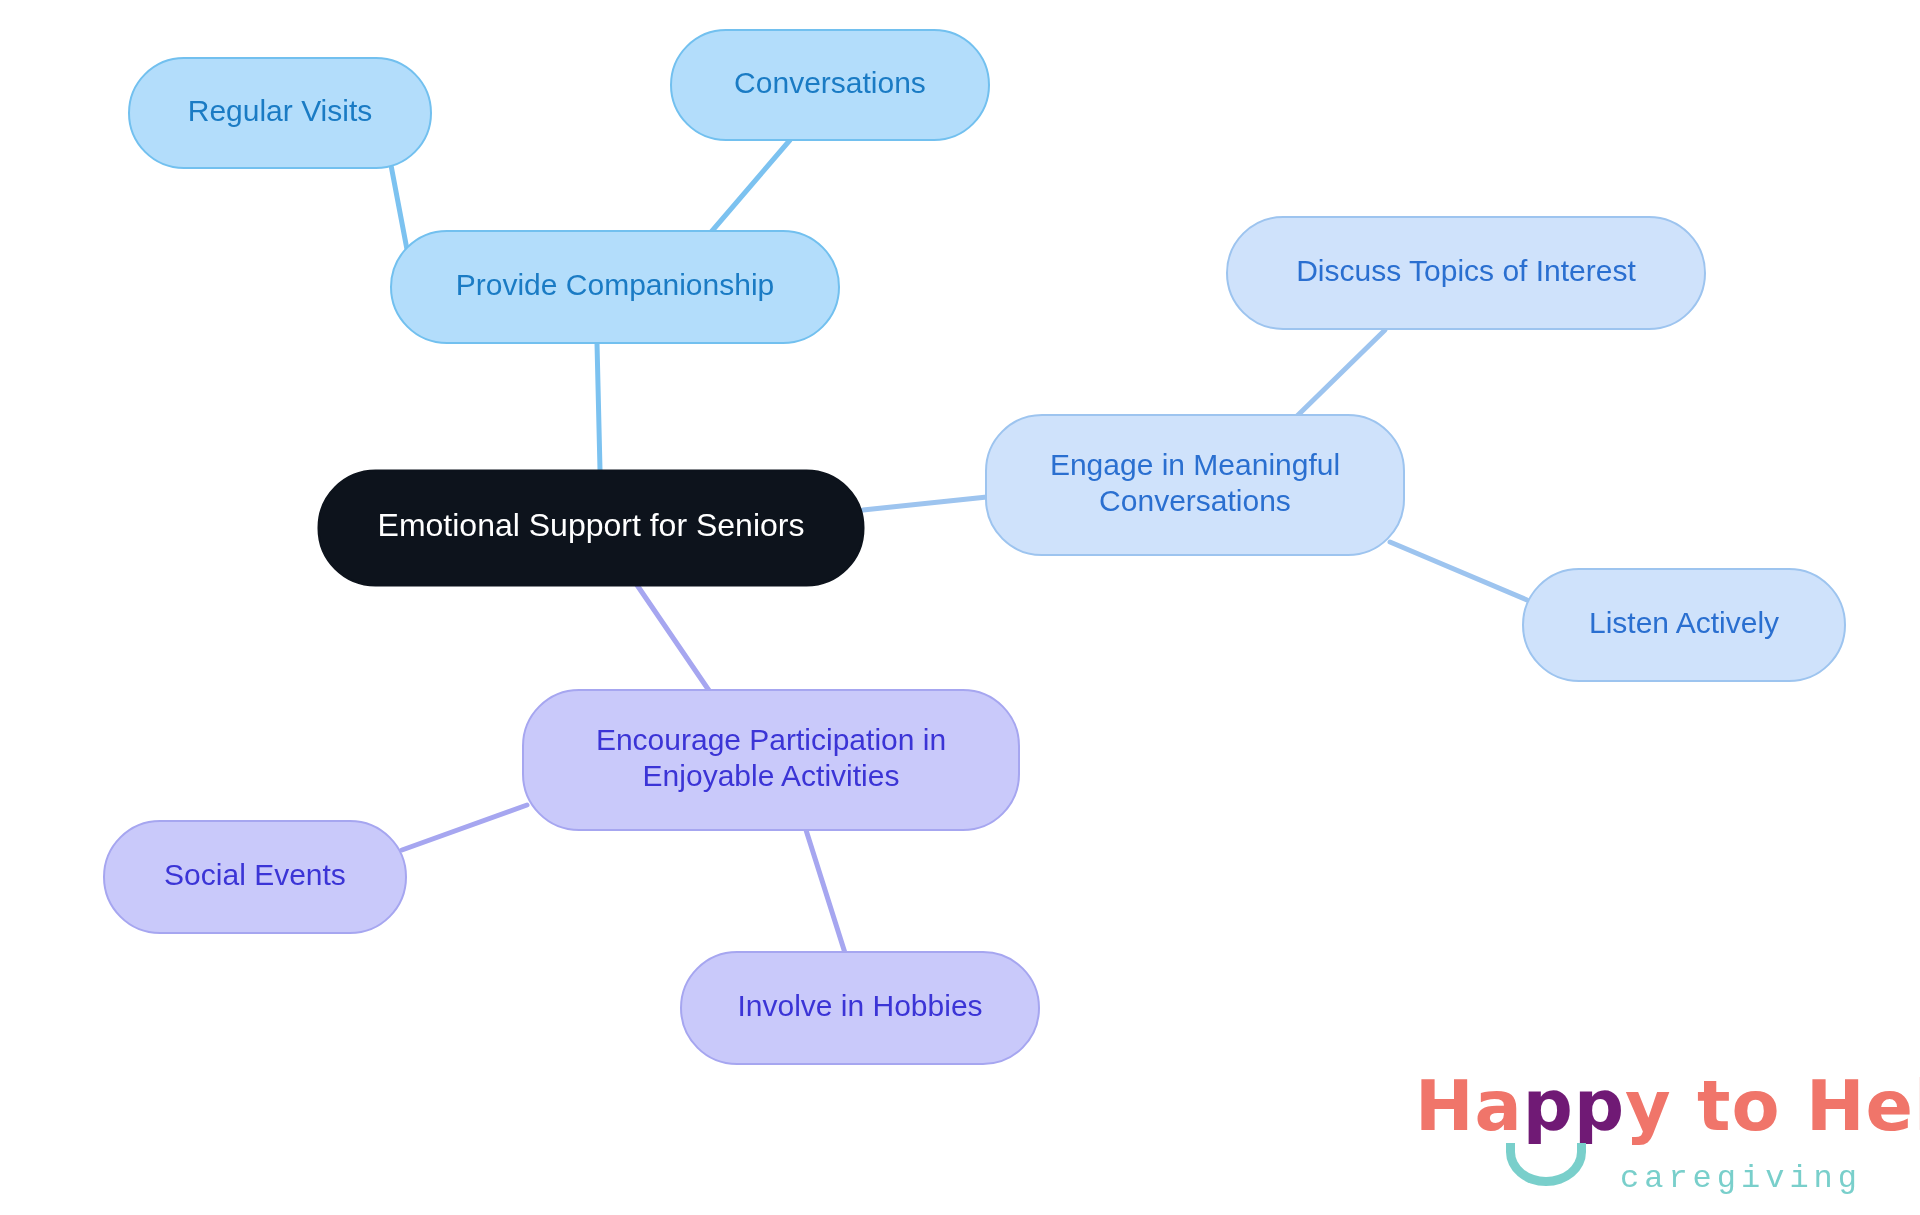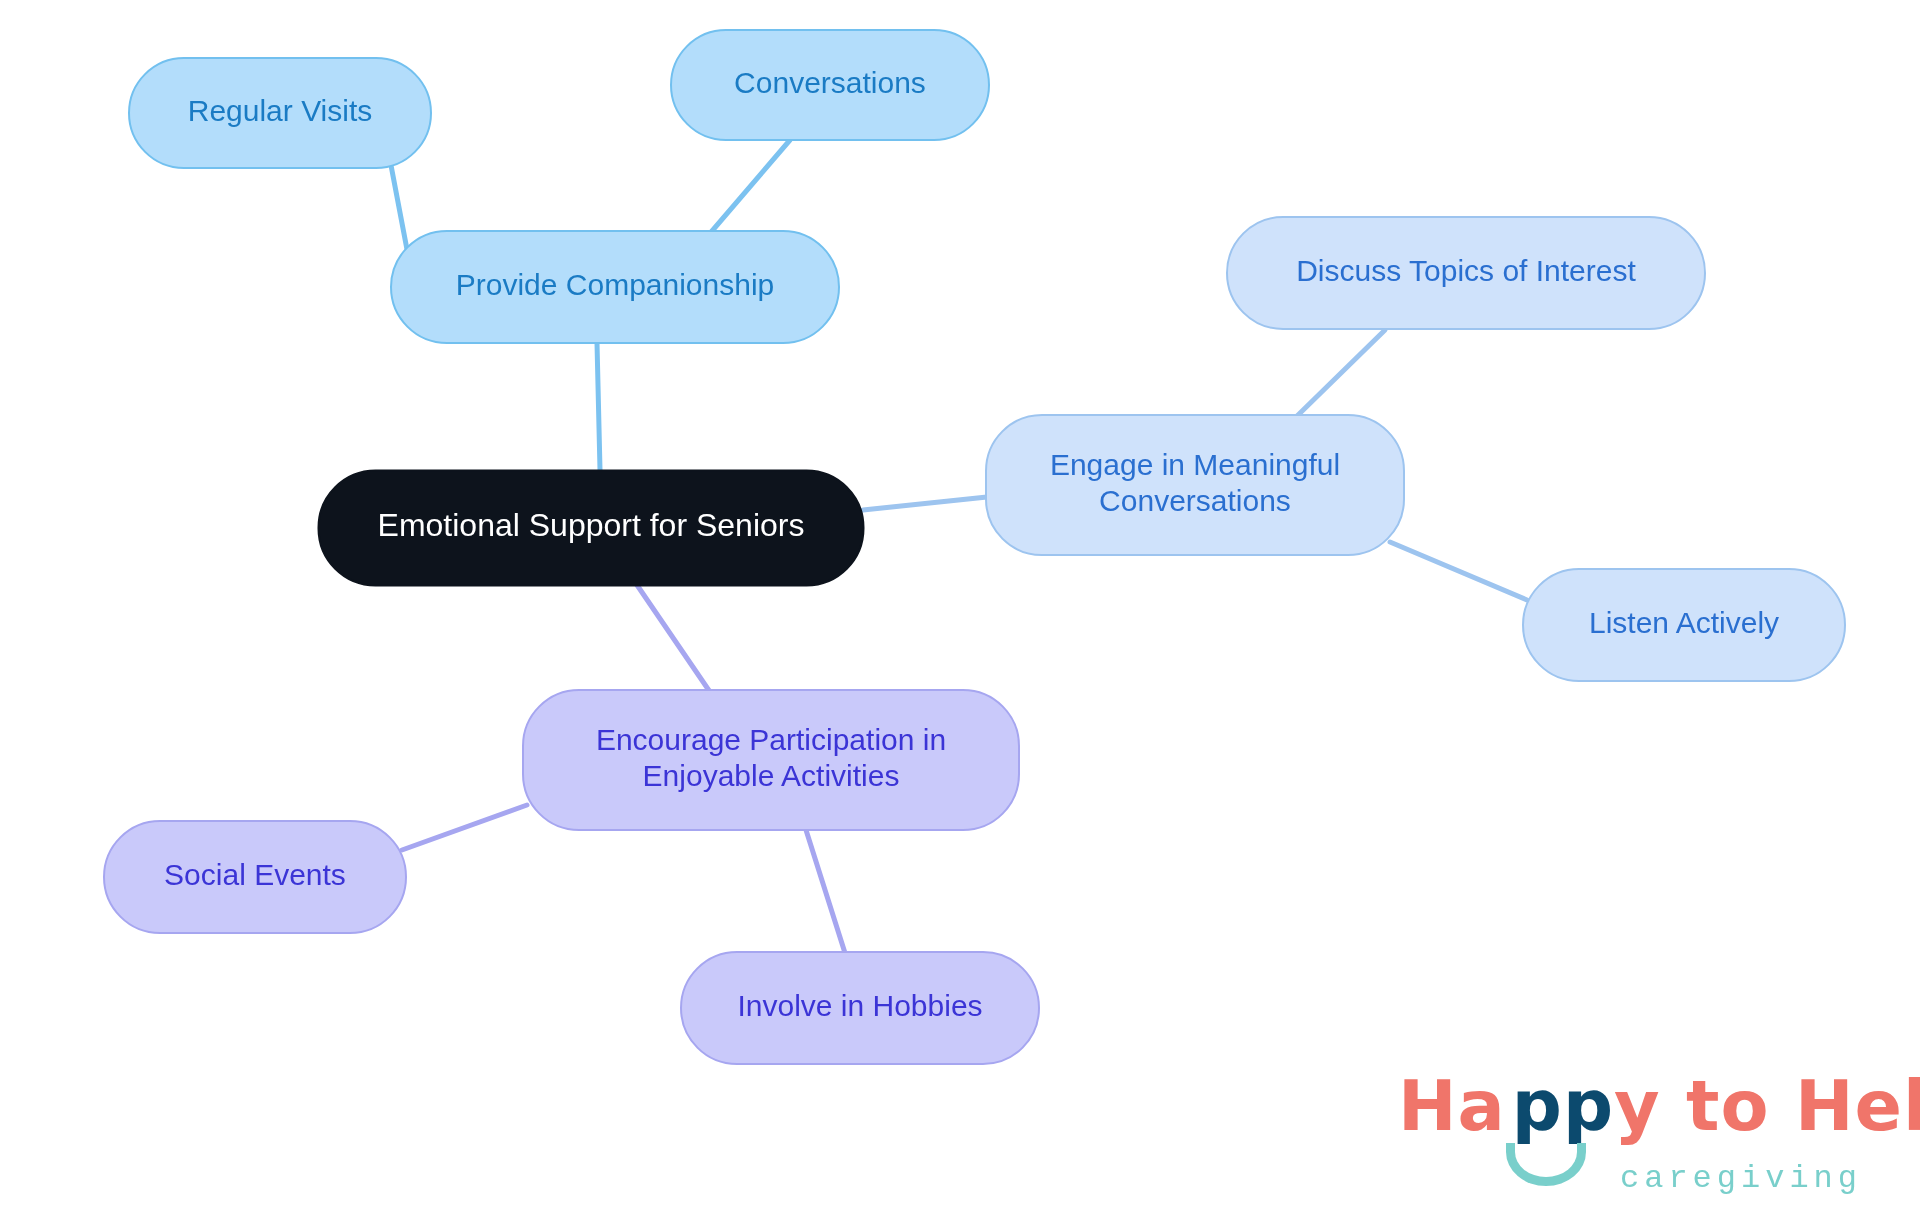--- a/index.html
+++ b/index.html
@@ -131,17 +131,17 @@
       </g>
       <g>
         <rect x="681" y="952" width="358" height="112" rx="56" ry="56" fill="#c9c9fa" stroke="#a6a6f0" class="node-shape"></rect>
         <text x="860" y="1008" fill="#3b34d6" font-size="30" class="node-label">Involve in Hobbies</text>
       </g>
     </g>
 </svg>
 
 <div class="logo-wrap">
   <div class="logo-main">
-    <span style="color: rgb(240, 117, 106);">Ha</span><span style="color: #0c4a6e; margin-left: 6px;">pp</span><span style="color: rgb(240, 117, 106);">y</span><span style="color: rgb(240, 117, 106);"> to Help</span>
+    <span style="color: rgb(240, 117, 106); margin-left: 17px;">Ha</span><span style="color: #701a75;">pp</span><span style="color: rgb(240, 117, 106);">y</span><span style="color: rgb(240, 117, 106);"> to Help</span>
   </div>
   <div class="logo-smile" style="border-color: rgb(121, 207, 203);"></div>
   <div class="logo-sub" style="color: rgb(121, 207, 203);">caregiving</div>
 </div>
 
 </body></html>

